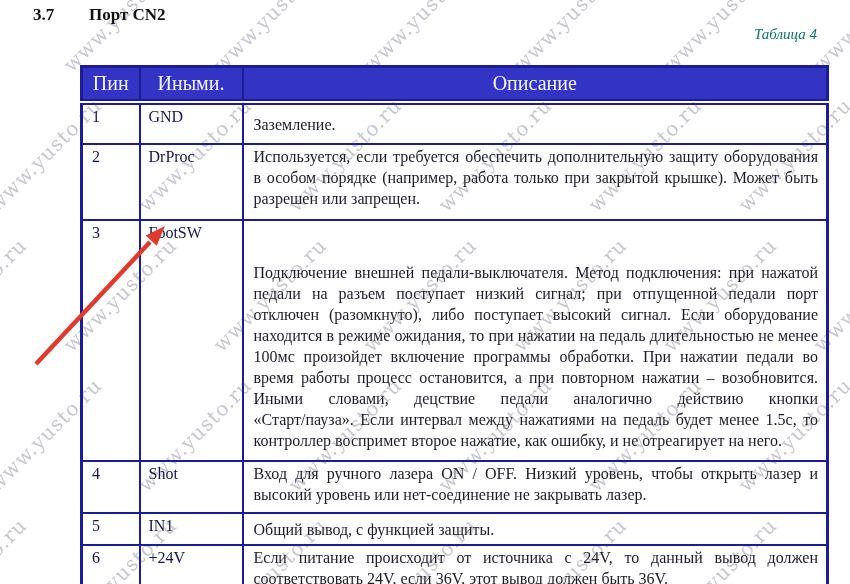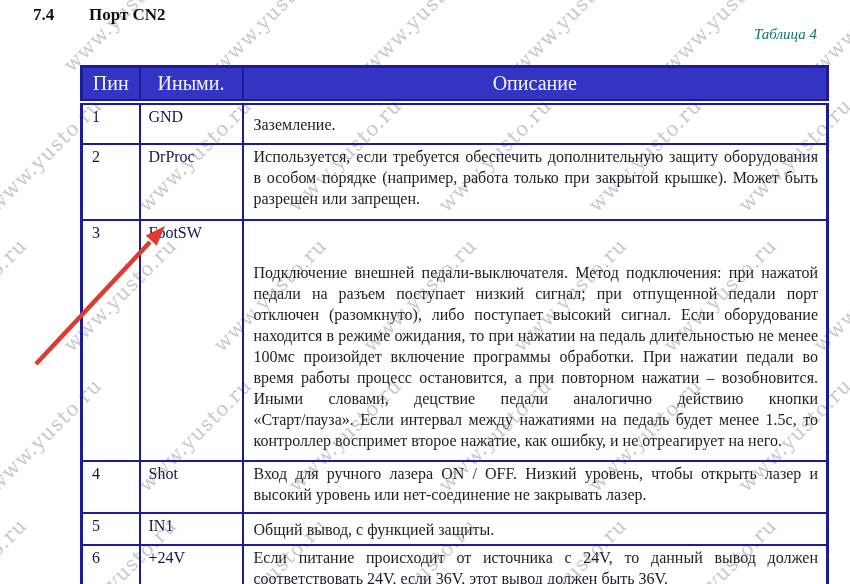--- a/index.html
+++ b/index.html
@@ -49,21 +49,21 @@
 
   
   .arrow-svg{position:absolute;left:20px;top:212px;z-index:6;pointer-events:none;}
 </style>
 </head>
 <body style="--header_bg: #3434c4; --header_text: #f4f4ff; --border: #1c1c96; --arrow: #df3a2e; --watermark: #c7c7cf;">
 
 <div class="page">
 
   <div class="heading">
-    <span class="num">7.4</span><span>Порт CN2</span>
+    <span class="num">3.7</span><span>Порт CN2</span>
   </div>
 
   <div class="caption">Таблица 4</div>
 
   <table class="pins">
     <colgroup>
         <col style="width:58px">
         <col style="width:103px">
         <col style="width:585px">
       </colgroup>

